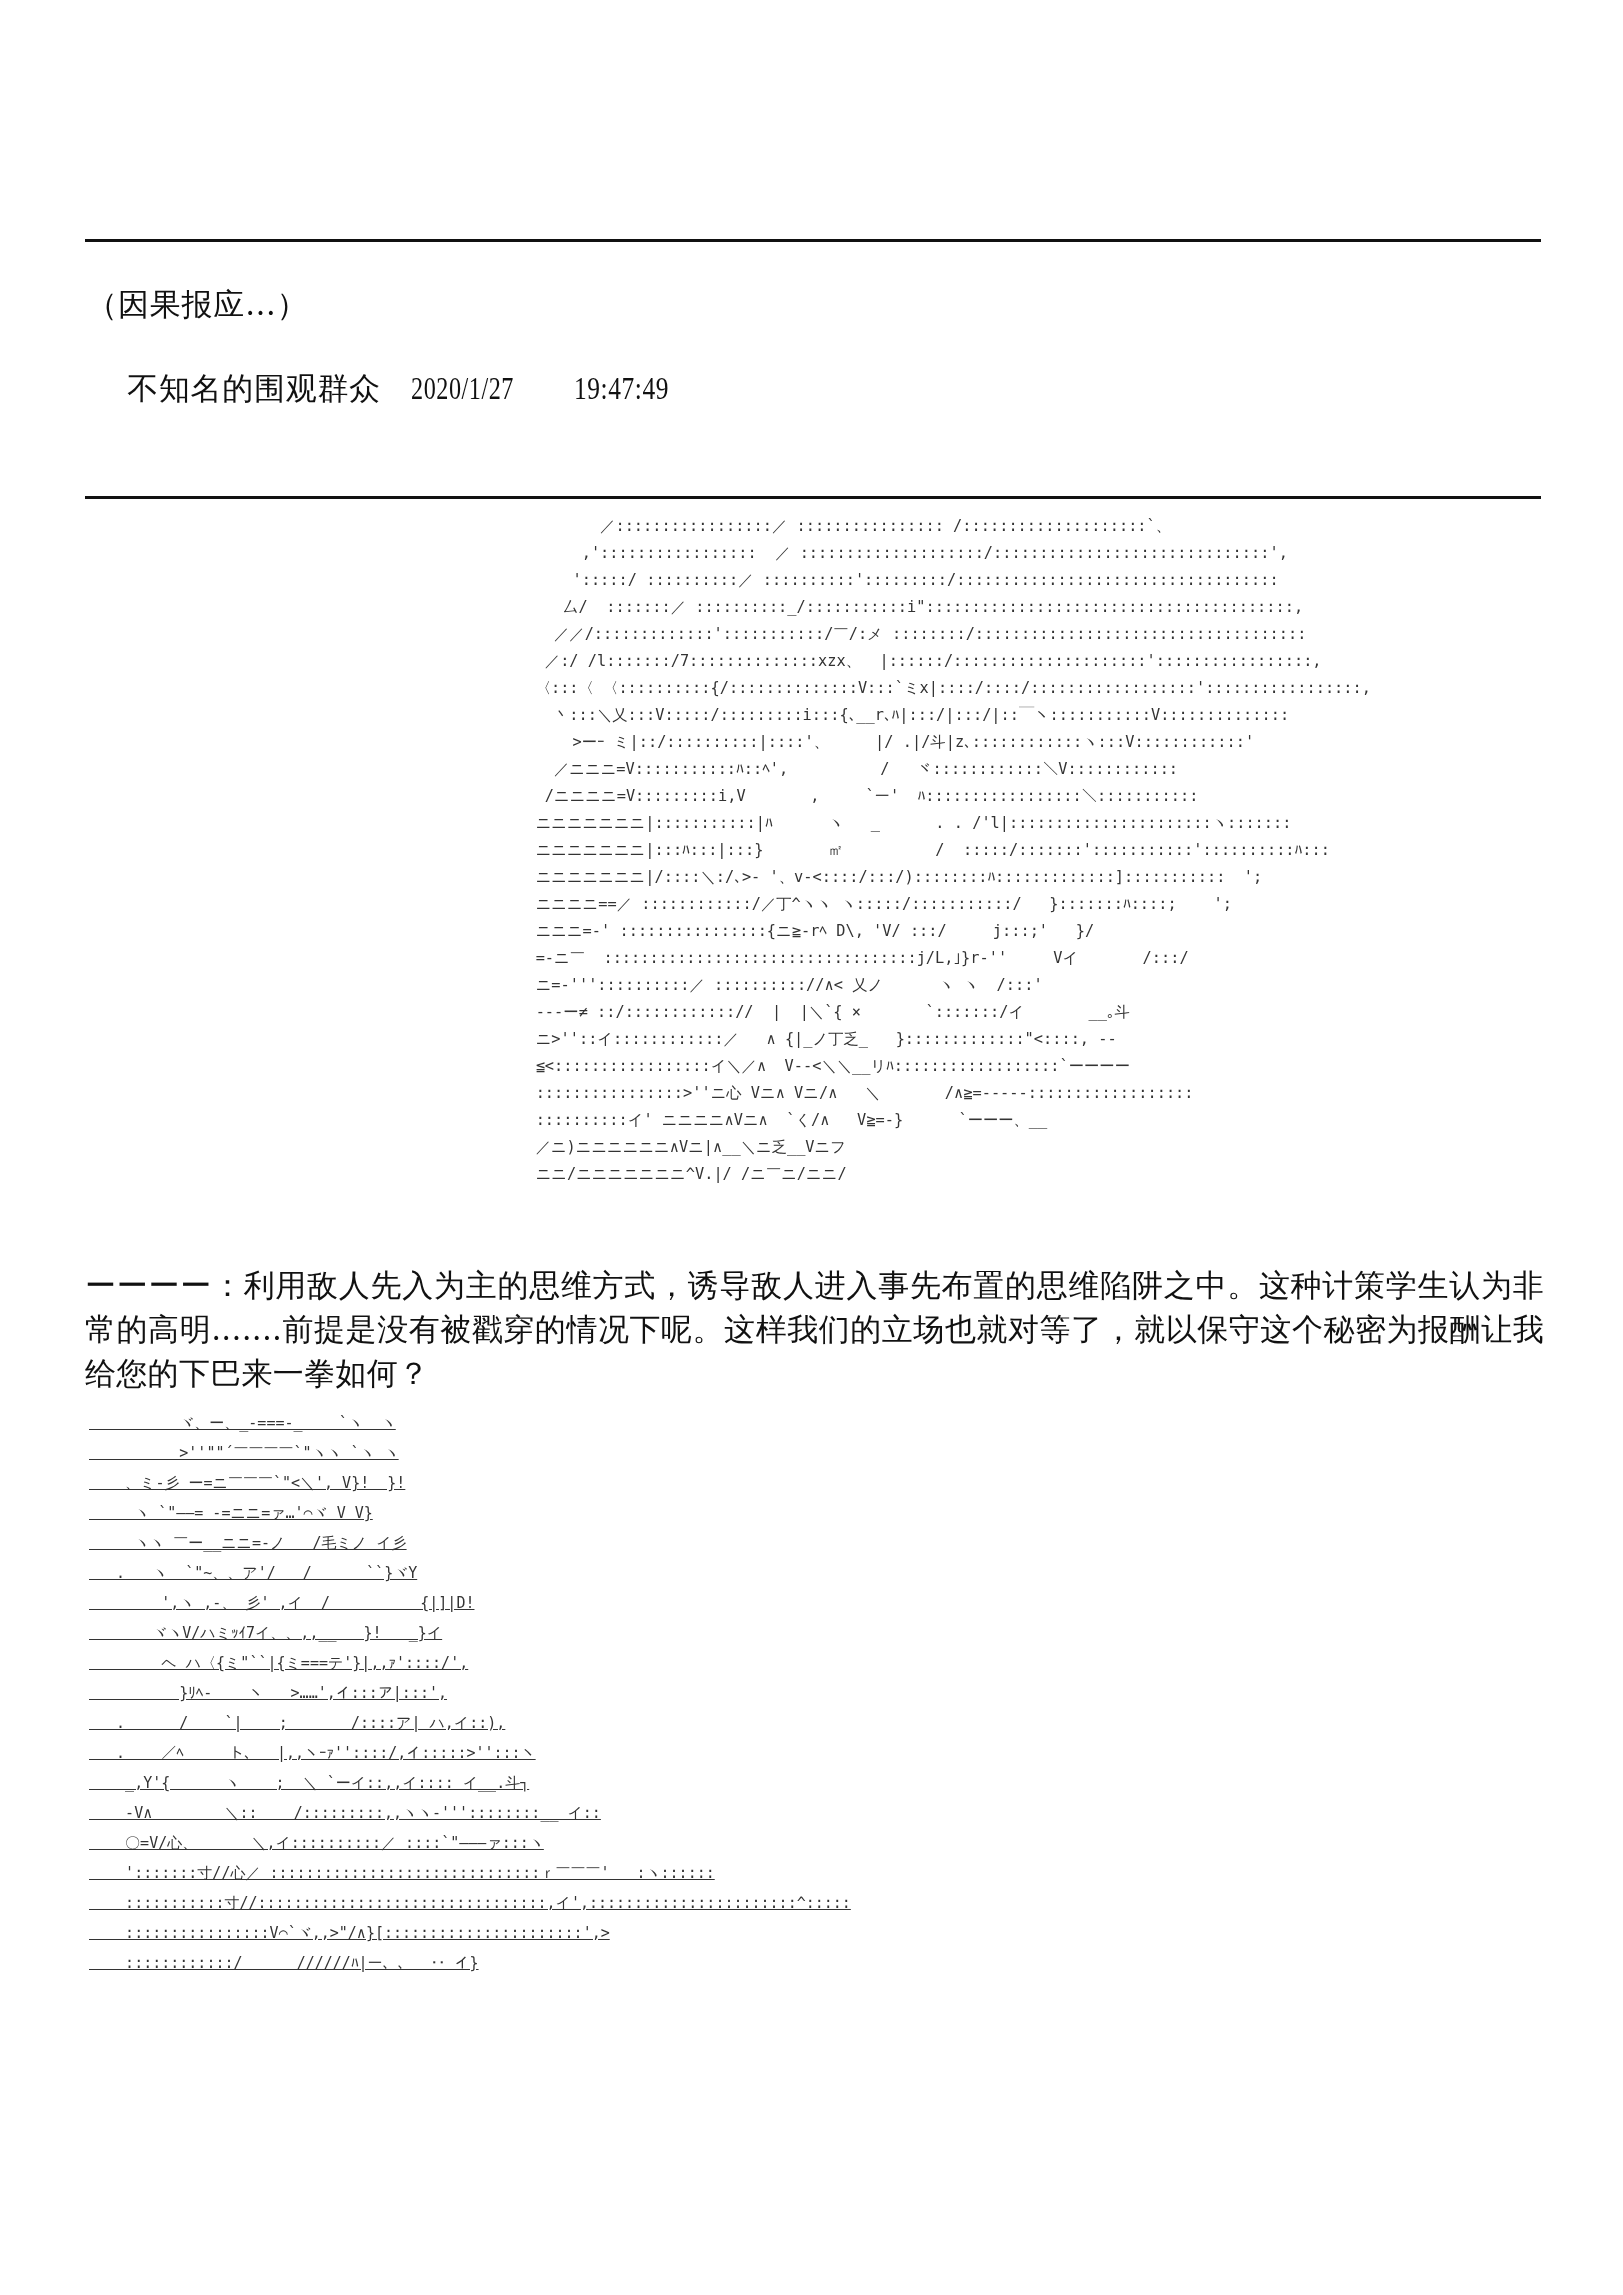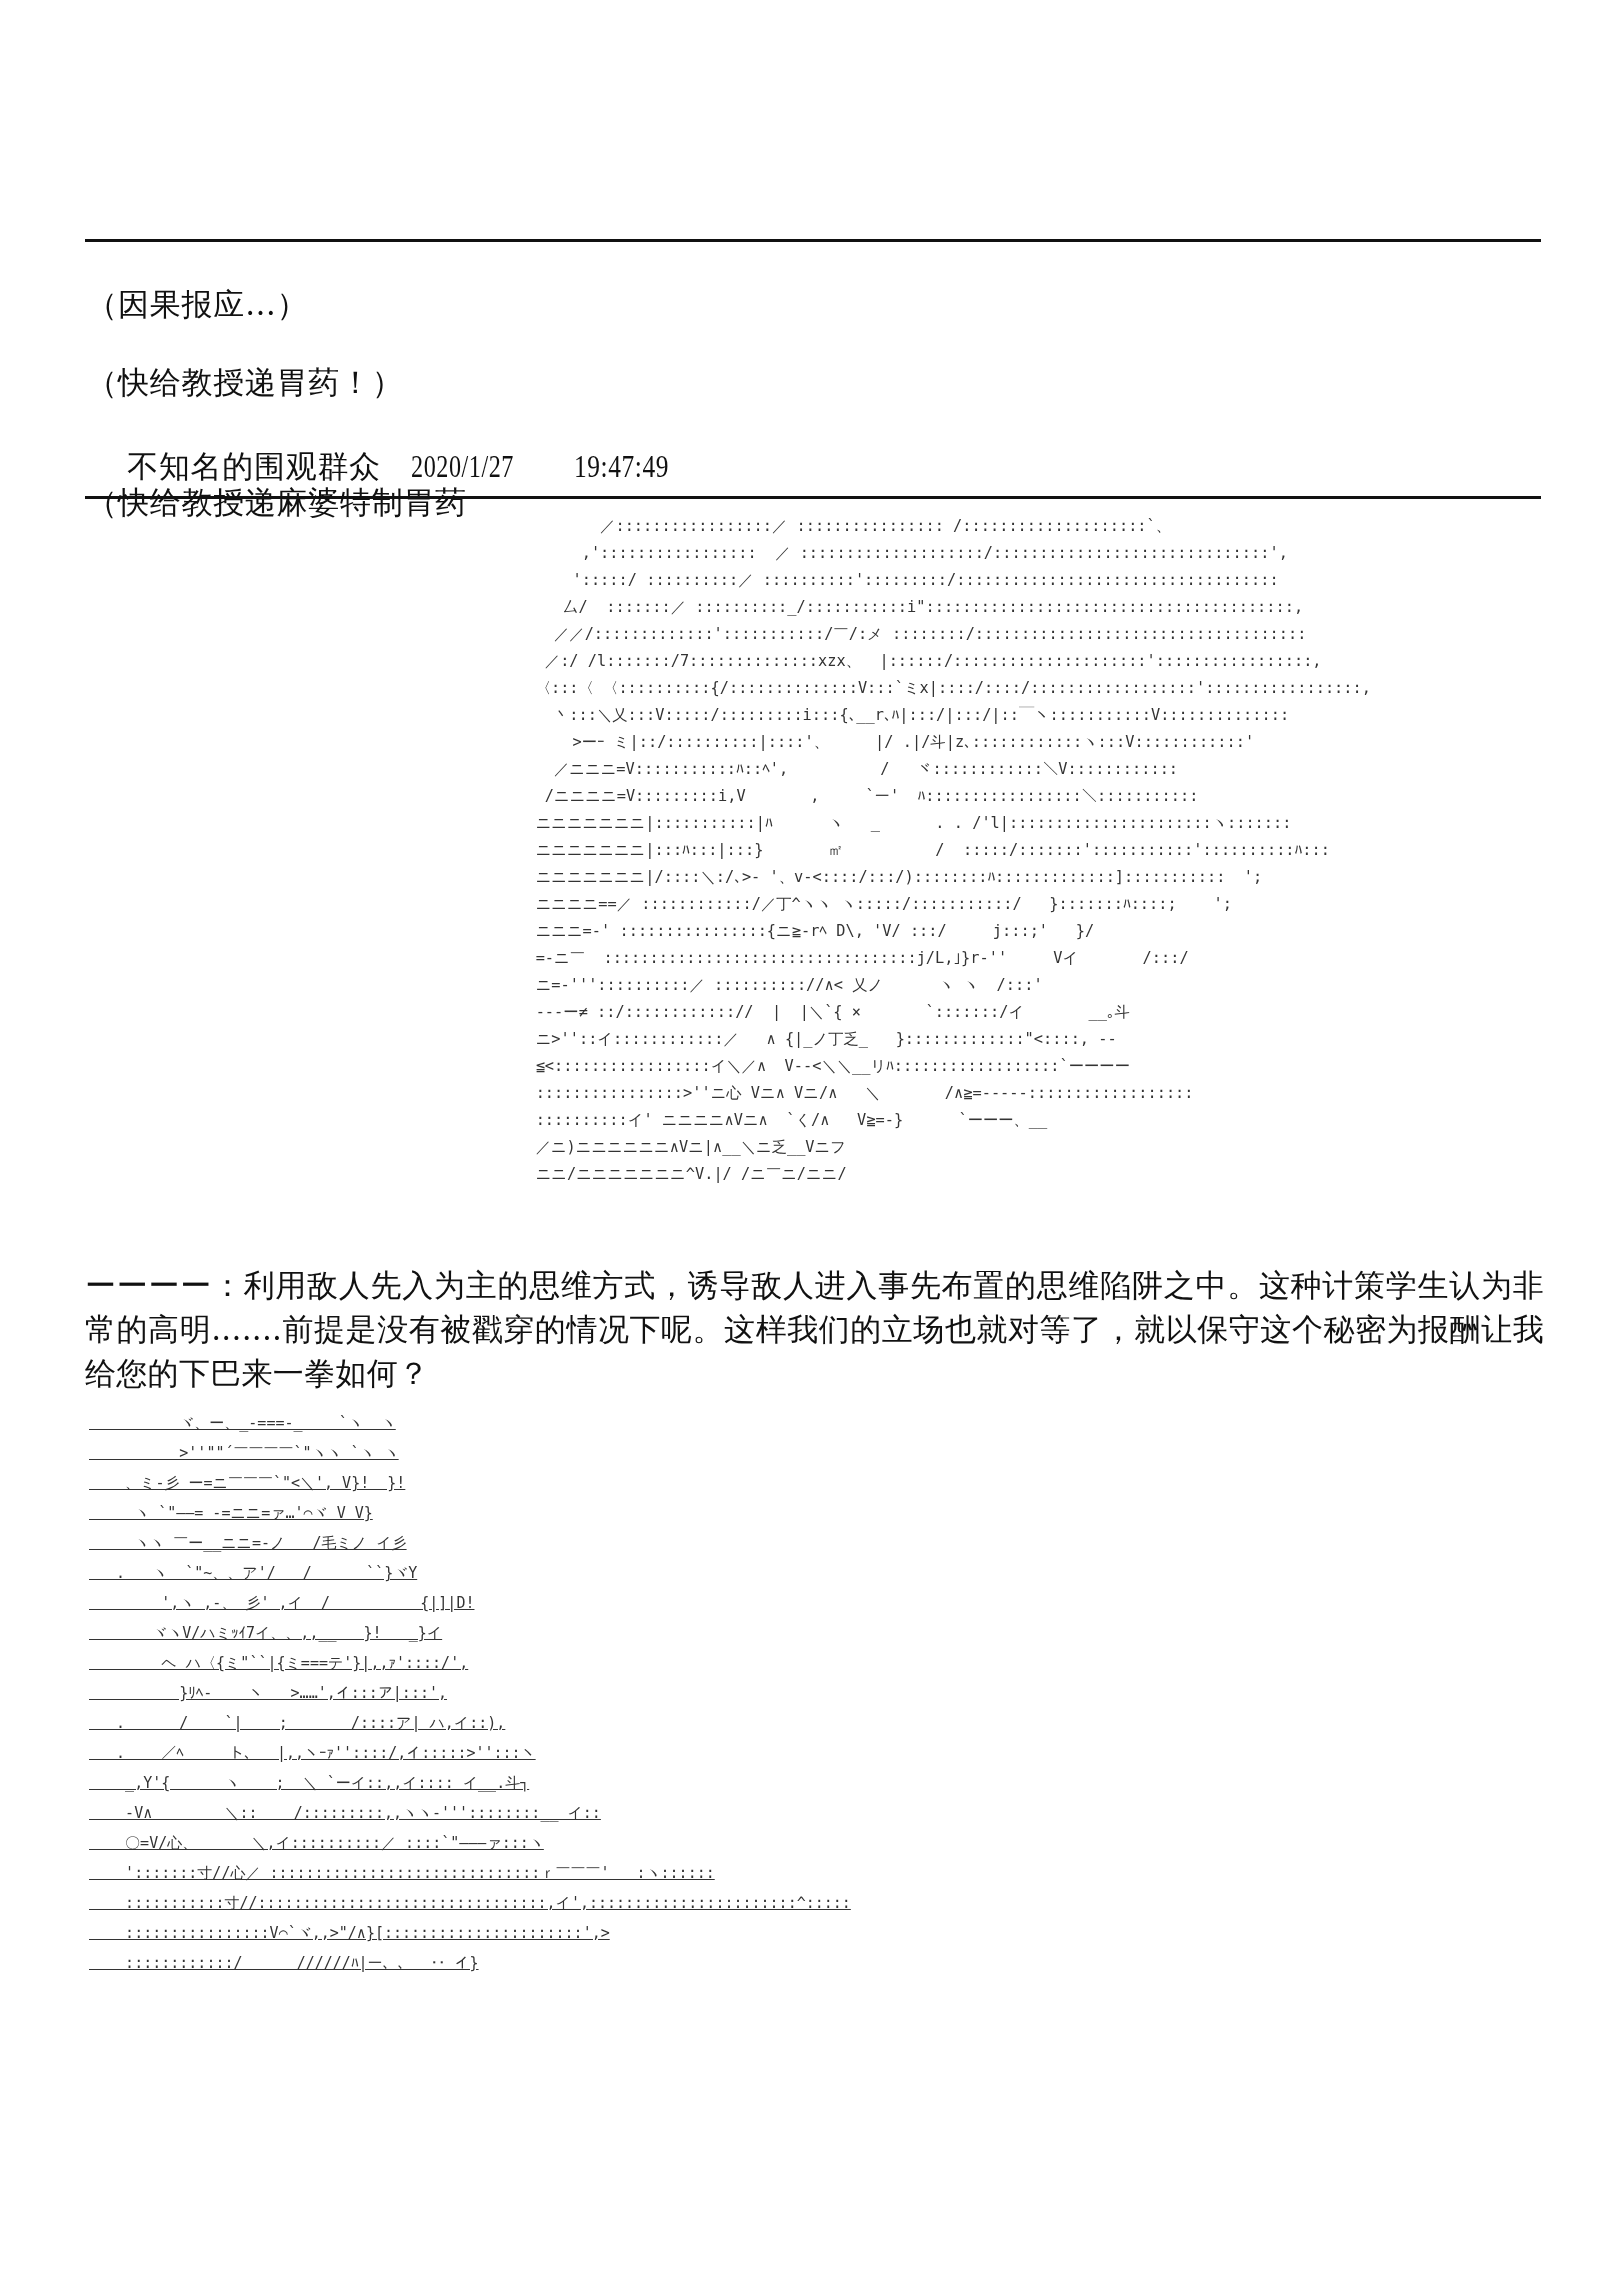--- a/index.html
+++ b/index.html
@@ -17,26 +17,24 @@
     .dialog { position: absolute; left: 85px; top: 1263px; width: 1459px; font-size: 31px; line-height: 44px; text-align: justify; letter-spacing: 0.3px; }
   </style>
 </head>
 <body>
 
 <div class="rule" style="top:239px;"></div>
 
 <div class="header-block">
   <div class="hline comment">（因果报应…）</div>
 
-  <div class="hline comment">（快给教授递胃药！）</div>
 
   <div class="hline">
     <span class="name">不知名的围观群众</span><span class="date">2020/1/27</span><span class="time">19:47:49</span>
   </div>
-  <div class="hline comment">（快给教授递麻婆特制胃药</div>
 </div>
 
 <div class="rule" style="top:496px;"></div>
 
 <pre class="aa aa1">          ／:::::::::::::::::／ :::::::::::::::: /::::::::::::::::::::`、
         ,':::::::::::::::::  ／ ::::::::::::::::::::/::::::::::::::::::::::::::::::',
        ':::::/ ::::::::::／ ::::::::::':::::::::/:::::::::::::::::::::::::::::::::::
       厶/  :::::::／ ::::::::::_/:::::::::::i"::::::::::::::::::::::::::::::::::::::::,
      ／／/:::::::::::::':::::::::::/￣/:メ ::::::::/::::::::::::::::::::::::::::::::::::
     ／:/ /l:::::::/7::::::::::::::xzx、  |::::::/:::::::::::::::::::::':::::::::::::::::, 

